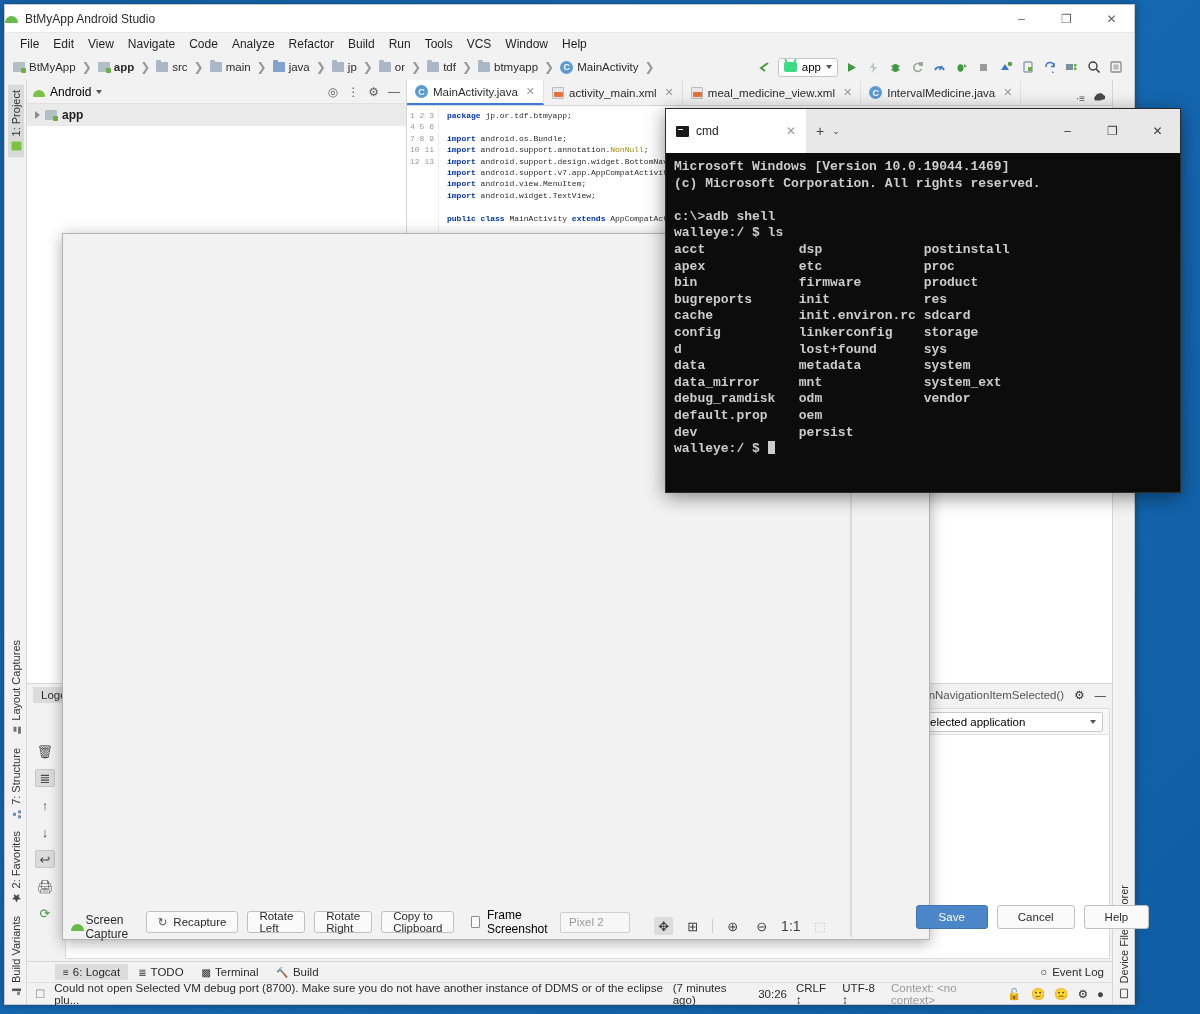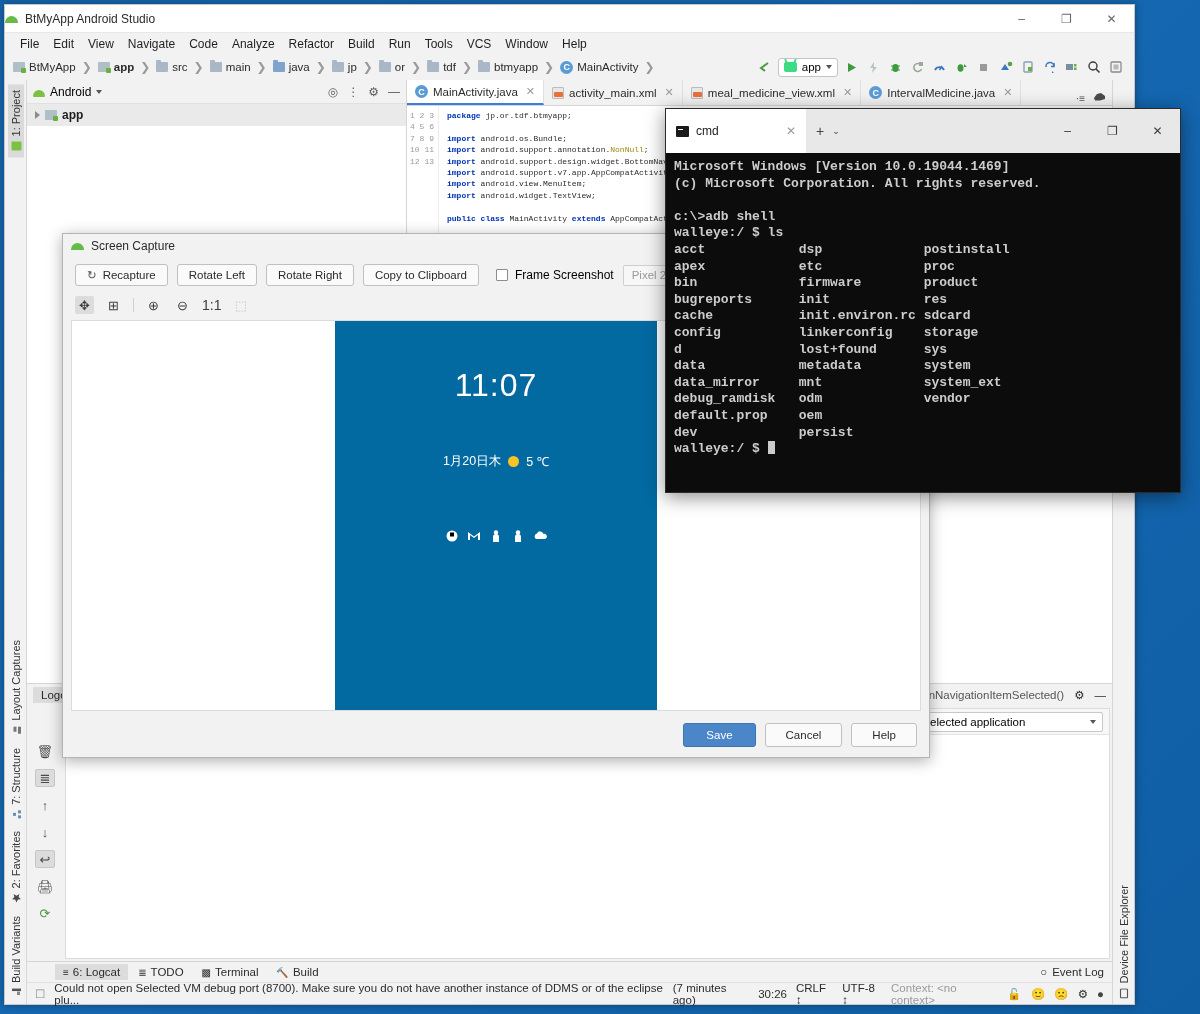--- a/index.html
+++ b/index.html
@@ -153,39 +153,39 @@
 
   .statusbar { height:22px; background:#f2f2f2; border-top:1px solid #e0e0e0;
                display:flex;align-items:center;gap:9px;padding:0 8px;font-size:11.5px;
                color:#2b2b2b; flex:0 0 22px;}
   .statusbar .msg { color:#2b2b2b; }
   .statusbar .dim { color:#9a9a9a; }
   .sb-right { margin-left:auto; display:flex;align-items:center;gap:9px; }
 
   
   #capture-dialog {
-    position:absolute; left:62px; top:233px; width:868px; height:525px;
+    position:absolute; left:62px; top:233px; width:868px; height:707px;
     background:#f2f2f2; border:1px solid #b4b4b4; box-shadow:0 3px 14px rgba(0,0,0,.32);
-    display:flex; flex-direction:column;
+    display:flex; flex-direction:row;align-items:flex-end;
   }
   .cap-title { height:24px; display:flex;align-items:center;gap:7px;padding-left:8px;
                background:#f2f2f2; font-size:12px;color:#2b2b2b;}
   .cap-toolbar { height:34px; display:flex;align-items:center;gap:9px;padding:0 12px; }
   .btn { border:1px solid #c0c0c0; background:#fafafa; border-radius:3px; height:22px;
          padding:0 11px; font-size:11.5px; color:#2b2b2b; display:flex;align-items:center;gap:6px;}
   .cb { width:12px;height:12px;border:1px solid #8c8c8c;background:#fff;border-radius:1px; }
   .cap-combo { border:1px solid #cfcfcf;background:#f7f7f7;height:21px;display:flex;align-items:center;
                padding:0 8px;font-size:11.5px;color:#9a9a9a;border-radius:2px;min-width:70px;}
   .cap-zoombar { height:26px; display:flex;align-items:center;gap:10px;padding:0 12px;color:#3d3d3d; }
   .zb { width:19px;height:18px;display:flex;align-items:center;justify-content:center;font-size:13px;border-radius:2px;}
   .zb.act { background:#dcdcdc; }
   .zb-sep { width:1px;height:14px;background:#cfcfcf; }
   .cap-viewport { flex:1; background:#fff; border:1px solid #dcdcdc; margin:2px 8px;
                   display:flex; align-items:flex-start; justify-content:center; overflow:hidden;}
-  .cap-foot { height:44px; display:flex;align-items:center;justify-content:flex-end;gap:9px;padding:0 12px;}
+  .cap-foot { height:44px; display:flex;align-items:center;justify-content:flex-end;gap:9px;padding:0 12px;margin-left:44px;}
   .btn.primary { background:#4a86c8; border-color:#3f74ae; color:#fff; padding:0 22px; height:24px; }
   .btn.wide { padding:0 20px; height:24px; }
 
   
   .phone {
     width:322px; height:560px; background:#0369a1; color:#fff; position:relative;
     display:flex; flex-direction:column; align-items:center;gap:37px;
   }
   .ph-clock { font-size:32px; font-weight:300; margin-top:46px; letter-spacing:1px; }
   .ph-date { font-size:12.5px; margin-top:12px; display:flex;align-items:center;gap:7px;}

